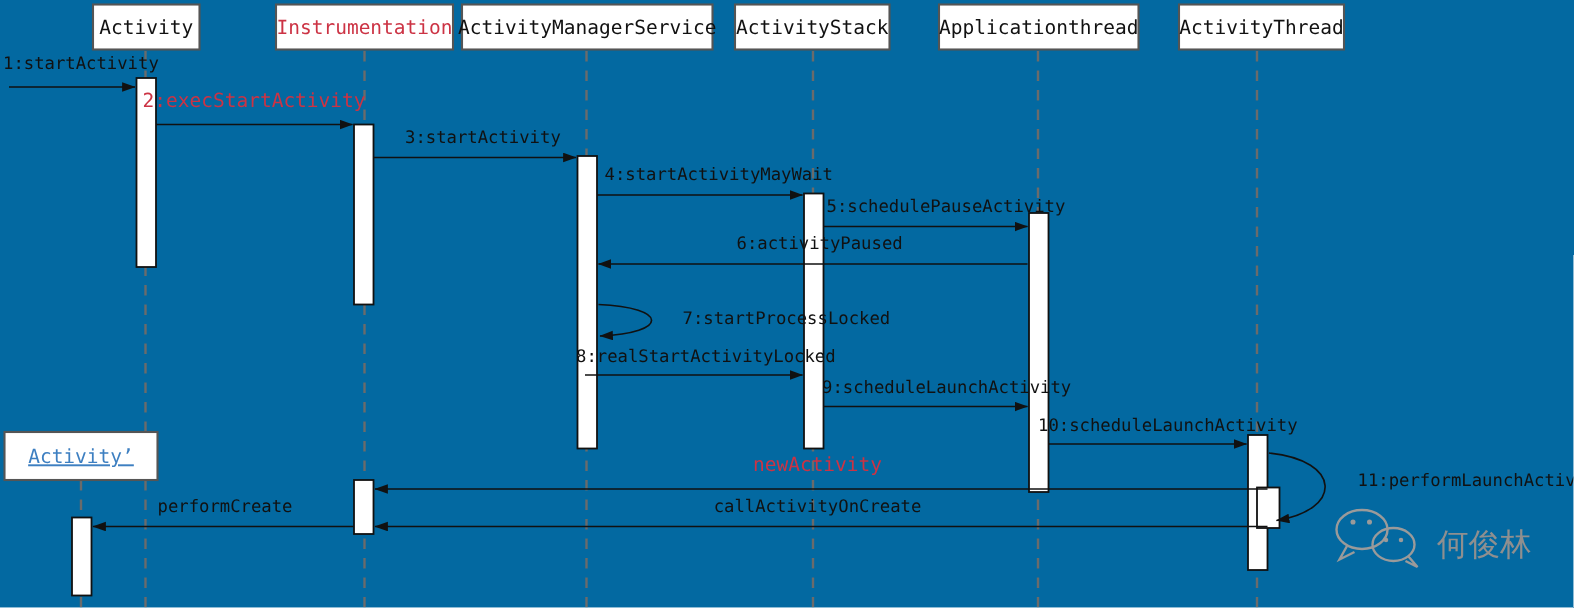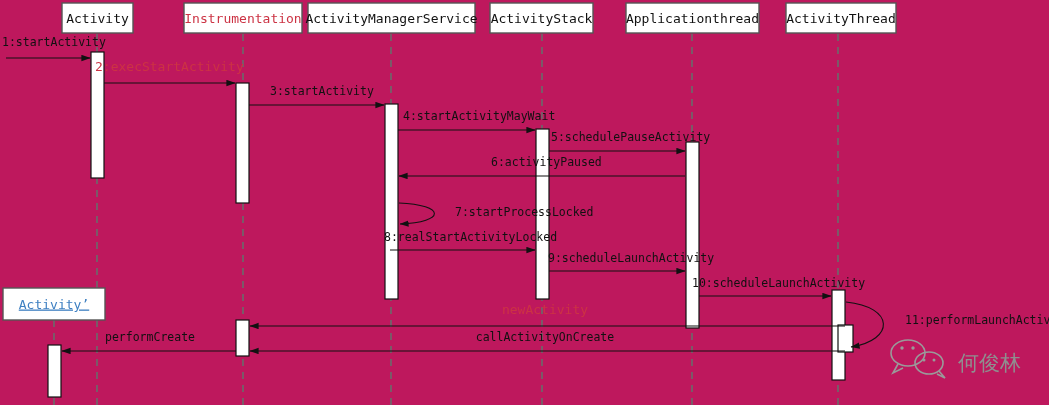--- a/index.html
+++ b/index.html
@@ -4,21 +4,21 @@
 <style>
   html, body {
     margin: 0;
     padding: 0;
     background: #ffffff;
   }
   #canvas {
     position: relative;
     width: 1049px;
     height: 405px;
-    background: #be185d;
+    background: #0369a1;
     font-family: "DejaVu Sans Mono", "Liberation Mono", monospace;
     overflow: hidden;
   }
   svg#diagram {
     position: absolute;
     left: 0;
     top: 0;
     width: 1049px;
     height: 405px;
   }

